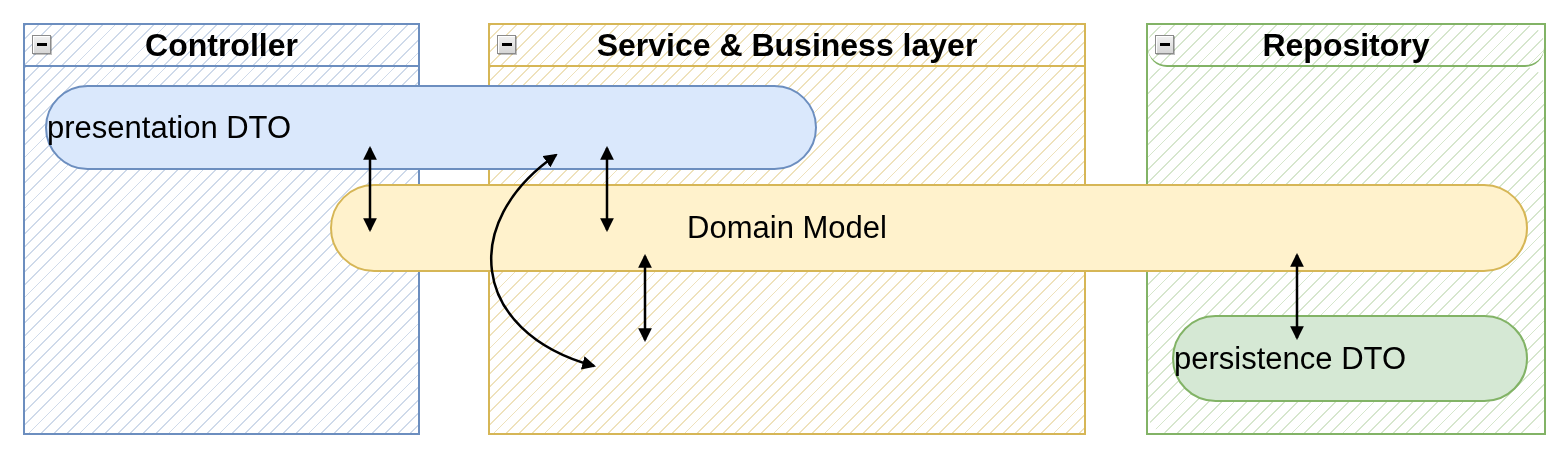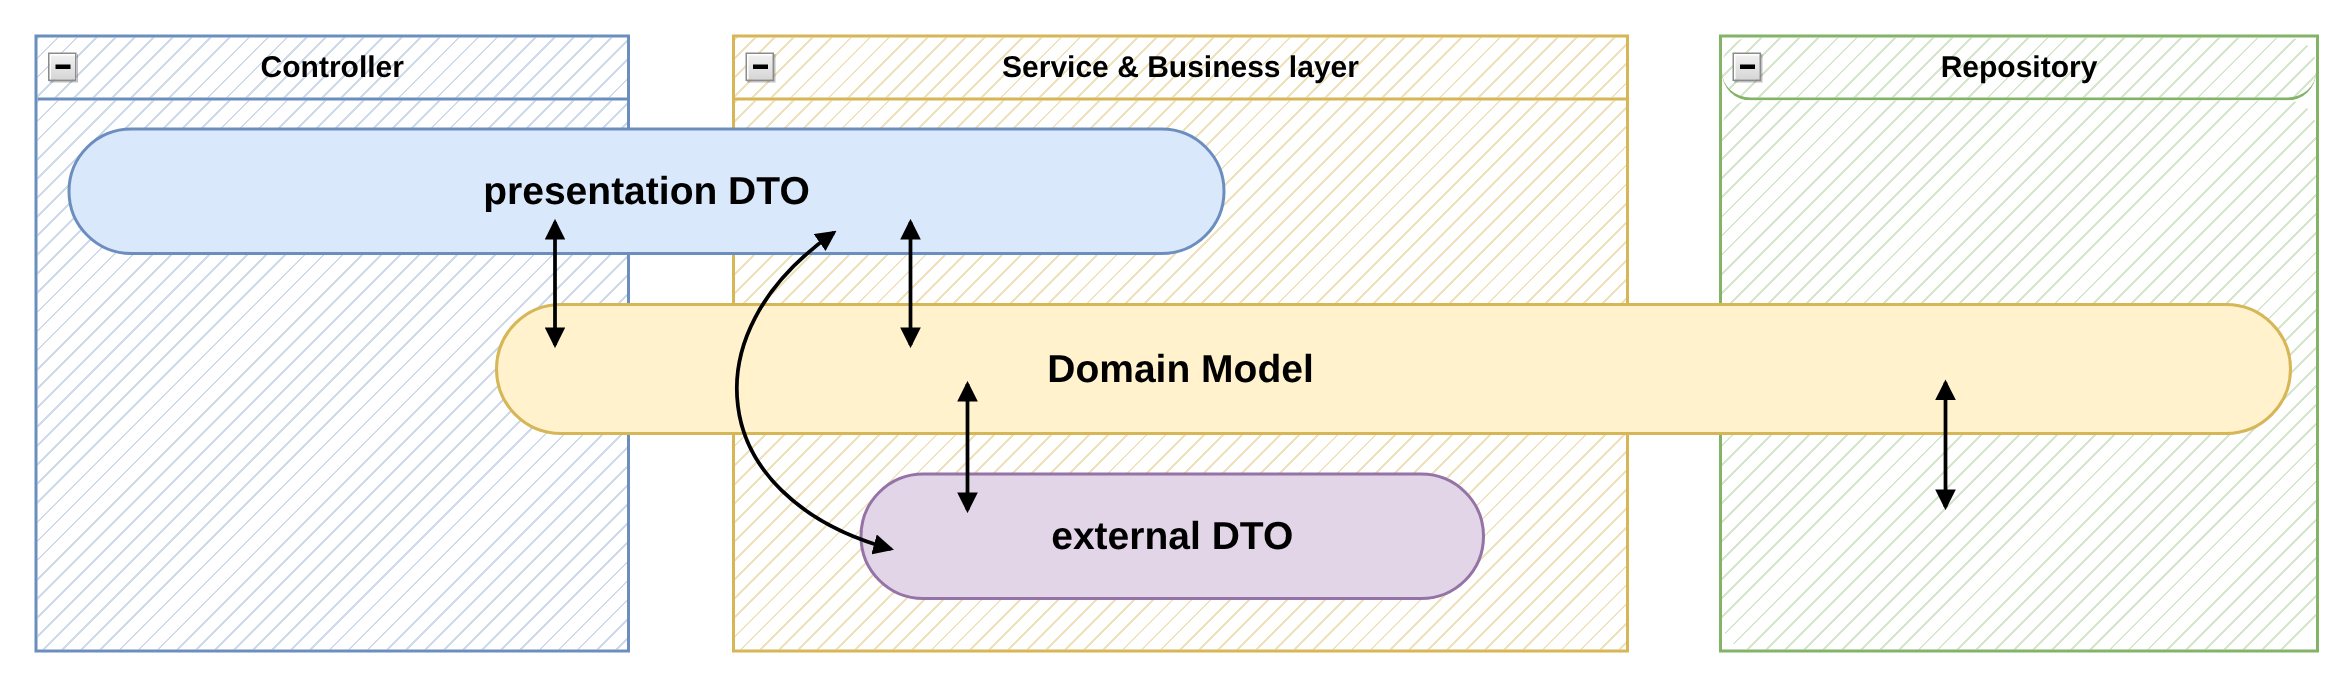--- a/index.html
+++ b/index.html
@@ -15,21 +15,21 @@
     position:absolute;top:23px;height:412px;
     border:2px solid;box-sizing:border-box;
     background:#fff;z-index:1;
   }
   .box-header{
     position:relative;height:40px;
     display:flex;align-items:center;justify-content:center;
     border-bottom:2px solid;box-sizing:content-box;
   }
   .box-title{
-    font-weight:bold;font-size:20px;color:#000;letter-spacing:0px;
+    font-weight:bold;font-size:32px;color:#000;letter-spacing:0px;
   }
   .box-body{position:absolute;left:0;right:0;top:42px;bottom:0;}
   
   .hatch-blue{background-image:repeating-linear-gradient(135deg, rgba(108,142,191,0.33) 0 1.3px, transparent 1.3px 9px);}
   .hatch-yellow{background-image:repeating-linear-gradient(135deg, rgba(214,182,86,0.40) 0 1.3px, transparent 1.3px 9px);justify-content:center;}
   .hatch-green{background-image:repeating-linear-gradient(135deg, rgba(130,179,102,0.33) 0 1.3px, transparent 1.3px 9px);border-radius:19px;}
 
   #box-controller{left:23px;width:397px;border-color:#6c8ebf;}
   #box-controller .box-header{border-color:#6c8ebf;}
   #box-service{left:488px;width:598px;border-color:#d6b656;}
@@ -46,25 +46,25 @@
     box-shadow:inset 1px 1px 0 #ffffff, 1px 1px 0 rgba(0,0,0,0.25);
     display:flex;align-items:center;justify-content:center;
     cursor:pointer;
   }
   .minus-bar{width:10px;height:3px;background:#000;}
 
   
   .pill{
     position:absolute;box-sizing:border-box;
     border:2px solid;z-index:3;
-    display:flex;align-items:center;justify-content:center;
-    font-weight:bold;font-size:26px;color:#000;
+    display:flex;align-items:center;
+    font-weight:normal;font-size:31px;color:#000;
   }
   #pill-presentation{left:45px;top:85px;width:772px;height:85px;border-radius:44px;background:#dae8fc;border-color:#6c8ebf;}
-  #pill-domain{left:330px;top:202px;width:1198px;height:88px;border-radius:46px;background:#fff2cc;border-color:#d6b656;}
+  #pill-domain{left:330px;top:184px;width:1198px;height:88px;border-radius:46px;background:#fff2cc;border-color:#d6b656;}
   #pill-domain .pill-label{position:absolute;left:455px;top:50%;transform:translate(-50%,-50%);white-space:nowrap;}
   #pill-external{left:573px;top:315px;width:417px;height:85px;border-radius:44px;background:#e1d5e7;border-color:#9673a6;}
   #pill-persistence{left:1172px;top:315px;width:356px;height:87px;border-radius:45px;background:#d5e8d4;border-color:#82b366;}
 
   
   #edges-layer{position:absolute;left:0;top:0;z-index:5;pointer-events:none;}
   .edge{stroke:#000;stroke-width:2.5;fill:none;}
 </style>
 </head>
 <body>
@@ -102,24 +102,24 @@
   </div>
 
   <div class="pill" id="pill-presentation">
     <span class="pill-label">presentation DTO</span>
   </div>
 
   <div class="pill" id="pill-domain">
     <span class="pill-label">Domain Model</span>
   </div>
 
-  <div class="pill" id="pill-external">
-    <span class="pill-label">external DTO</span>
+
+  <div class="pill" id="pill-persistence">
+    <span class="pill-label">persistence DTO</span>
   </div>
-
 
   <svg id="edges-layer" width="1566" height="460" viewBox="0 0 1566 460">
     <defs>
       <marker id="arrowhead" viewBox="0 0 10 10" refX="8.5" refY="5" markerWidth="5.5" markerHeight="5.5" orient="auto-start-reverse">
         <path d="M0,0 L10,5 L0,10 z" fill="#000"></path>
       </marker>
     </defs>
     <path class="edge" d="M 370 148 L 370 230" marker-start="url(#arrowhead)" marker-end="url(#arrowhead)"></path>
     <path class="edge" d="M 607 148 L 607 230" marker-start="url(#arrowhead)" marker-end="url(#arrowhead)"></path>
     <path class="edge" d="M 645 256 L 645 340" marker-start="url(#arrowhead)" marker-end="url(#arrowhead)"></path>

